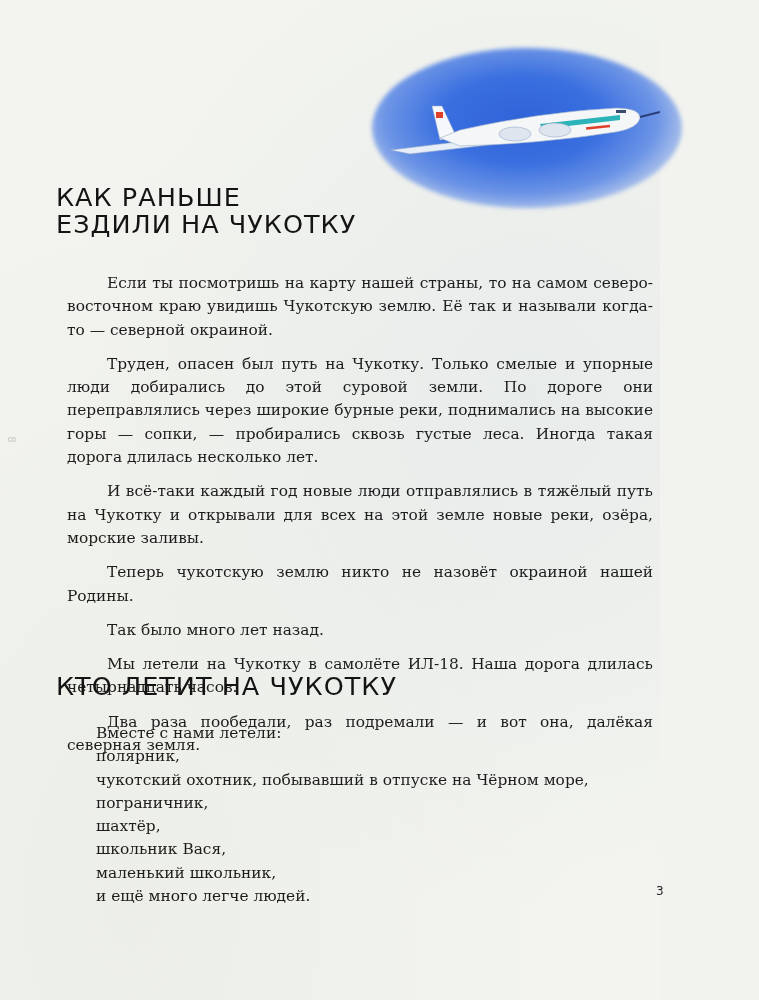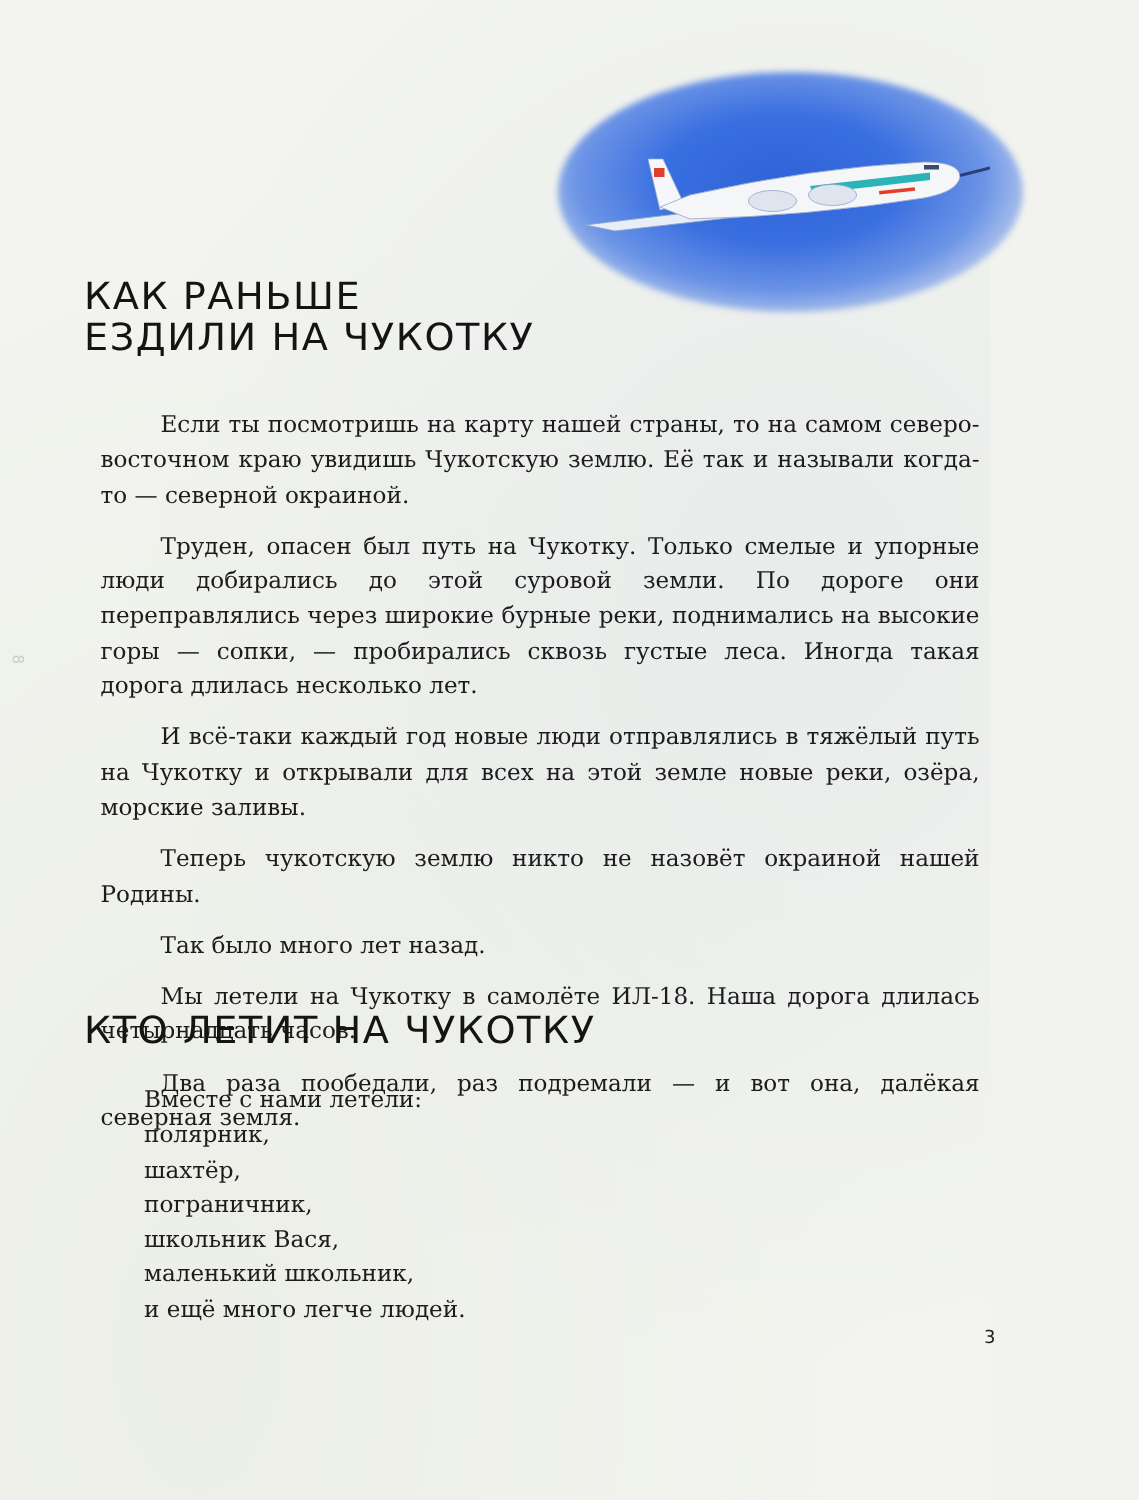--- a/index.html
+++ b/index.html
@@ -104,21 +104,22 @@
     <p>Так было много лет назад.</p>
     <p>Мы летели на Чукотку в самолёте ИЛ-18. Наша дорога длилась четырнадцать часов.</p>
     <p>Два раза пообедали, раз подремали — и вот она, далёкая северная земля.</p>
   </div>
 
   <h2 class="heading h2">КТО ЛЕТИТ НА ЧУКОТКУ</h2>
 
   <div class="list-block">
     <div>Вместе с нами летели:</div>
     <div>полярник,</div>
+    <div>чукотский охотник, побывавший в отпуске на Чёрном море,</div>
+    <div>пограничник,</div>
     <div>шахтёр,</div>
-    <div>пограничник,</div>
     <div>школьник Вася,</div>
     <div>маленький школьник,</div>
     <div>и ещё много легче людей.</div>
   </div>
 
   <div class="page-number">3</div>
 </div>
 
 </body></html>

